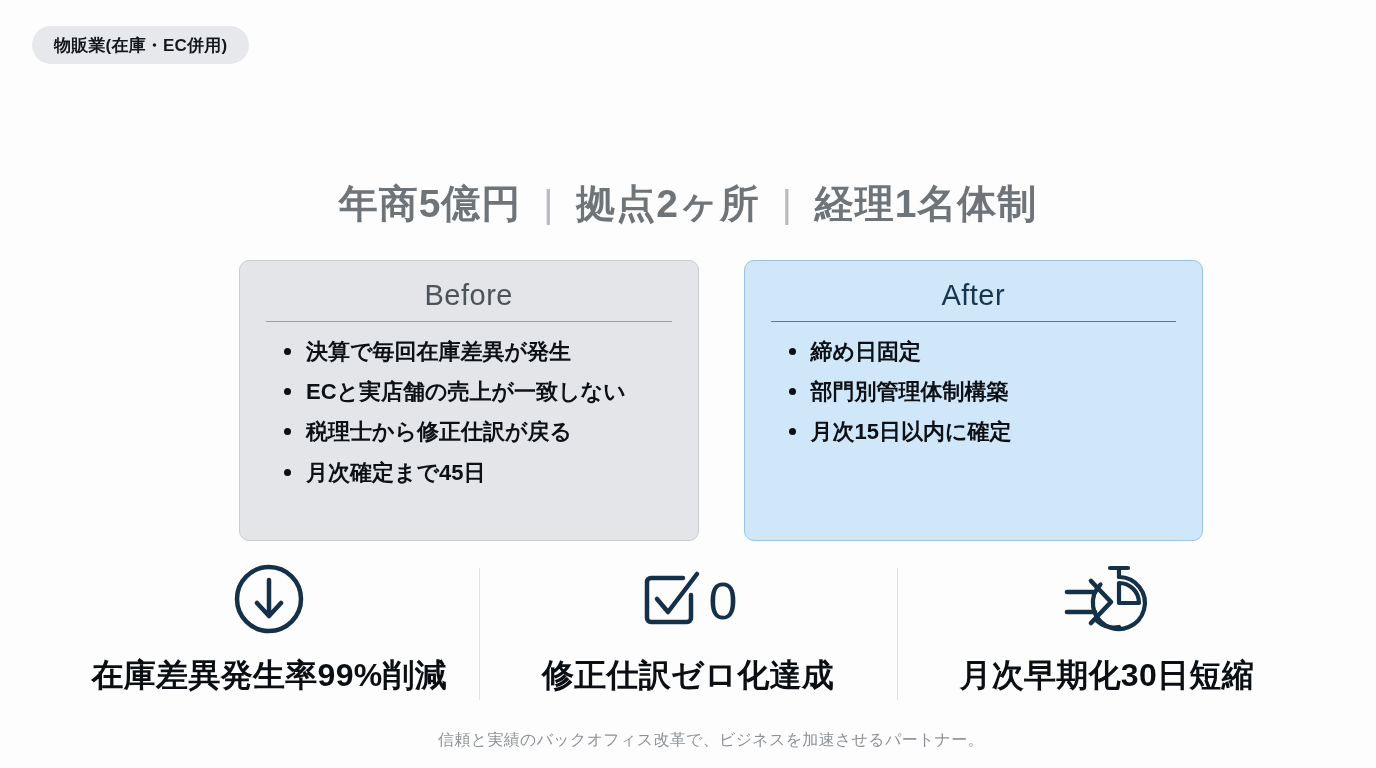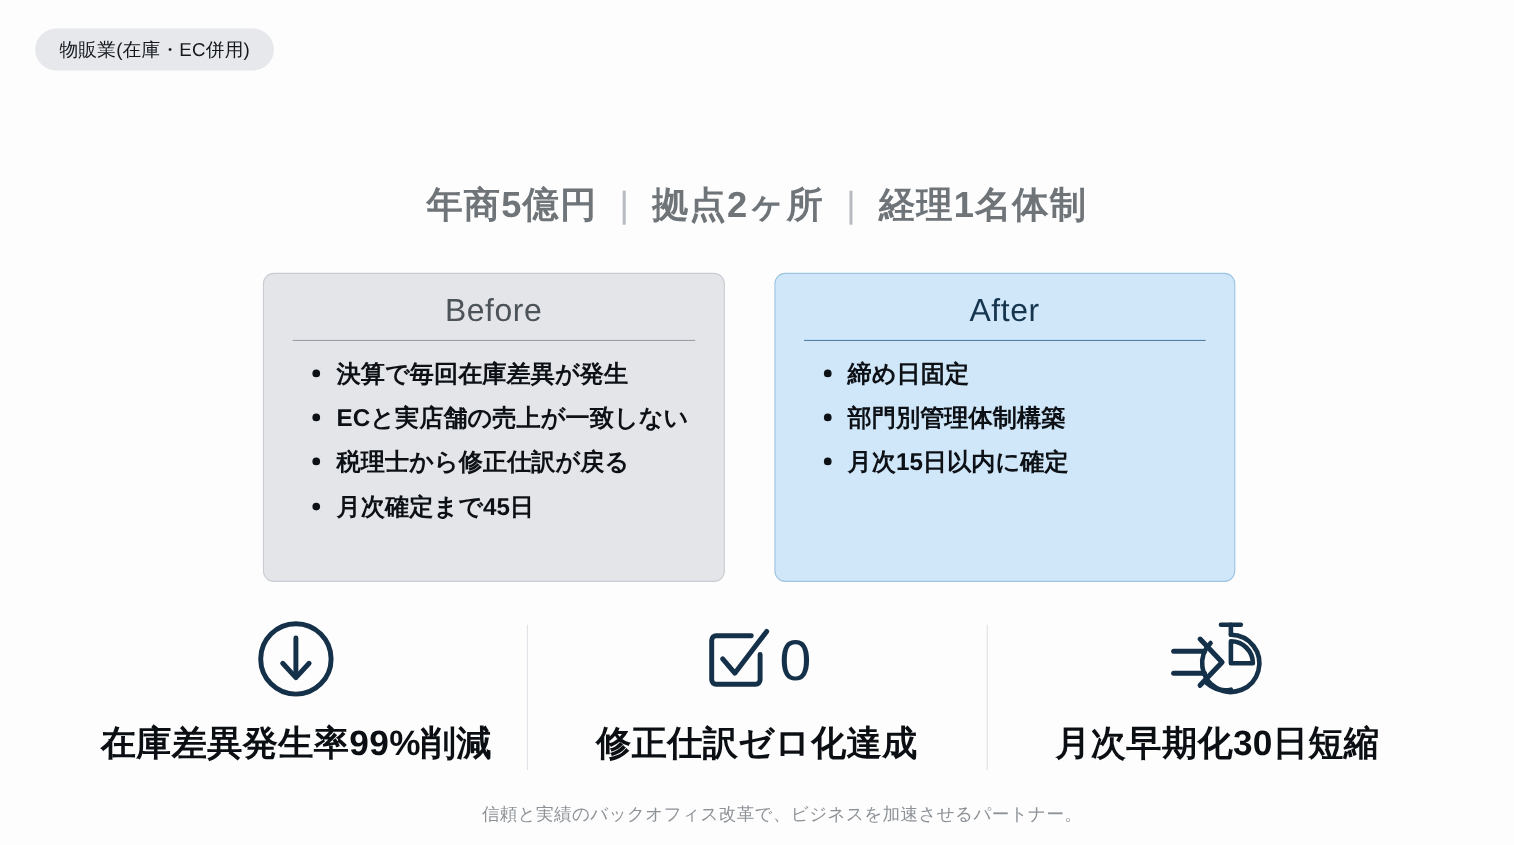--- a/index.html
+++ b/index.html
@@ -30,21 +30,21 @@
     left: 32px;
     top: 26px;
     height: 38px;
     display: inline-flex;
     align-items: center;
     padding: 0 22px;
     border-radius: 19px;
     background: #e6e8ec;
     color: #14181d;
     font-size: 17px;
-    font-weight: 400;
+    font-weight: 700;
     letter-spacing: 0.2px;
     white-space: nowrap;
   }
 
   
   .title {
     position: absolute;
     left: 0;
     top: 83px;
     width: 1376px;
@@ -52,41 +52,41 @@
     font-size: 53px;
     line-height: 1.12;
     font-weight: 700;
     color: #16324a;
     letter-spacing: 0.5px;
     white-space: nowrap;
   }
   .subtitle {
     position: absolute;
     left: 0;
-    top: 164px;
+    top: 177px;
     width: 1376px;
     text-align: center;
-    font-size: 33px;
+    font-size: 39px;
     font-weight: 700;
     color: #6f7479;
     letter-spacing: 1px;
     white-space: nowrap;
   }
   .subtitle .sep {
     color: #b7bbc0;
     font-weight: 400;
     padding: 0 10px;
   }
 
   
   .cards {
     position: absolute;
     left: 239px;
-    top: 248px;
-    width: 884px;
+    top: 260px;
+    width: 964px;
     height: 281px;
     display: flex;
     gap: 18px;
   }
   .card {
     flex: 1 1 0;
     border-radius: 10px;
     box-sizing: border-box;
     padding: 18px 26px 16px 26px;
     position: relative;

